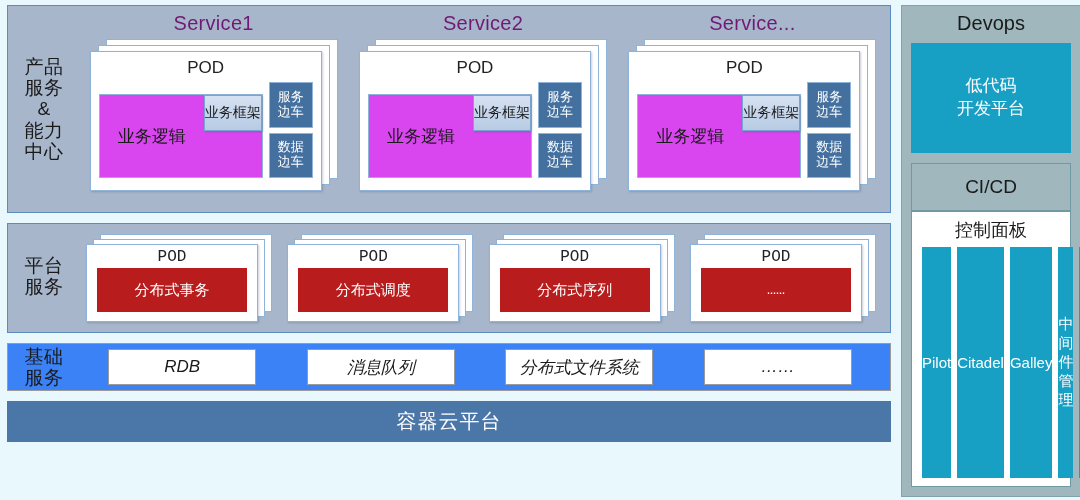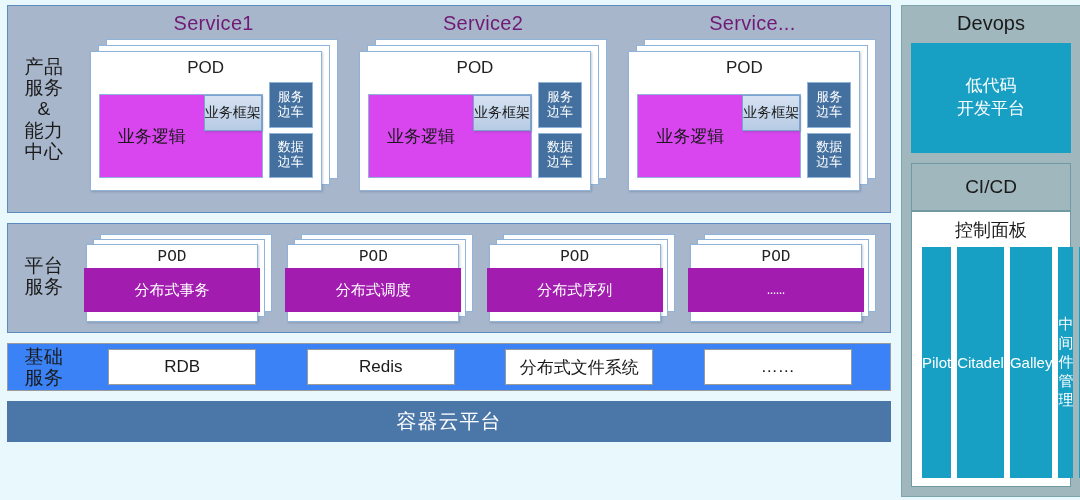--- a/index.html
+++ b/index.html
@@ -102,31 +102,31 @@
   .plat-ghost.g1{left:14px;top:0;width:172px;height:78px;}
   .plat-ghost.g2{left:7px;top:5px;width:172px;height:78px;}
   .plat-card{
     position:absolute;left:0;top:10px;width:172px;height:78px;
     background:#fff;border:1px solid #8fb3d9;box-sizing:border-box;
     box-shadow:1px 1px 2px rgba(60,80,110,.28);
     display:flex;flex-direction:column;align-items:center;
   }
   .plat-pod-label{font-size:16px;color:#222;margin:3px 0 2px;}
   .plat-box{
-    width:176px;height:44px;background:#a21caf;color:#fff;
+    width:150px;height:44px;background:#b91c1c;color:#fff;
     display:flex;align-items:center;justify-content:center;font-size:15px;
   }
 
   
   .row-infra{
     height:48px;margin-top:10px;background:#3b82f6;border:1px solid #9a9a9a;
   }
   .infra-wrap{
     flex:1;display:flex;justify-content:space-around;align-items:flex-start;
-    padding:0 18px 0 8px;gap:10px;
+    padding:0 18px 0 8px;gap:10px;font-style:italic;
   }
   .infra-box{
     flex:1;max-width:148px;height:36px;background:#fff;
     border:1px solid #9a9a9a;box-sizing:border-box;
     display:flex;align-items:center;justify-content:center;
     font-size:17px;color:#1a1a1a;
   }
 
   
   .cloud-bar{
@@ -311,21 +311,21 @@
     <div class="row row-infra">
       <div class="row-label">
         <span>
           <span>基础</span><br>
           <span>服务</span>
         </span>
       </div>
       <div class="row-body">
         <div class="infra-wrap">
           <div class="infra-box">RDB</div>
-          <div class="infra-box">Redis</div>
+          <div class="infra-box">消息队列</div>
           <div class="infra-box">分布式文件系统</div>
           <div class="infra-box">……</div>
         </div>
       </div>
     </div>
 
     <div class="cloud-bar">容器云平台</div>
 
   </div>
 

